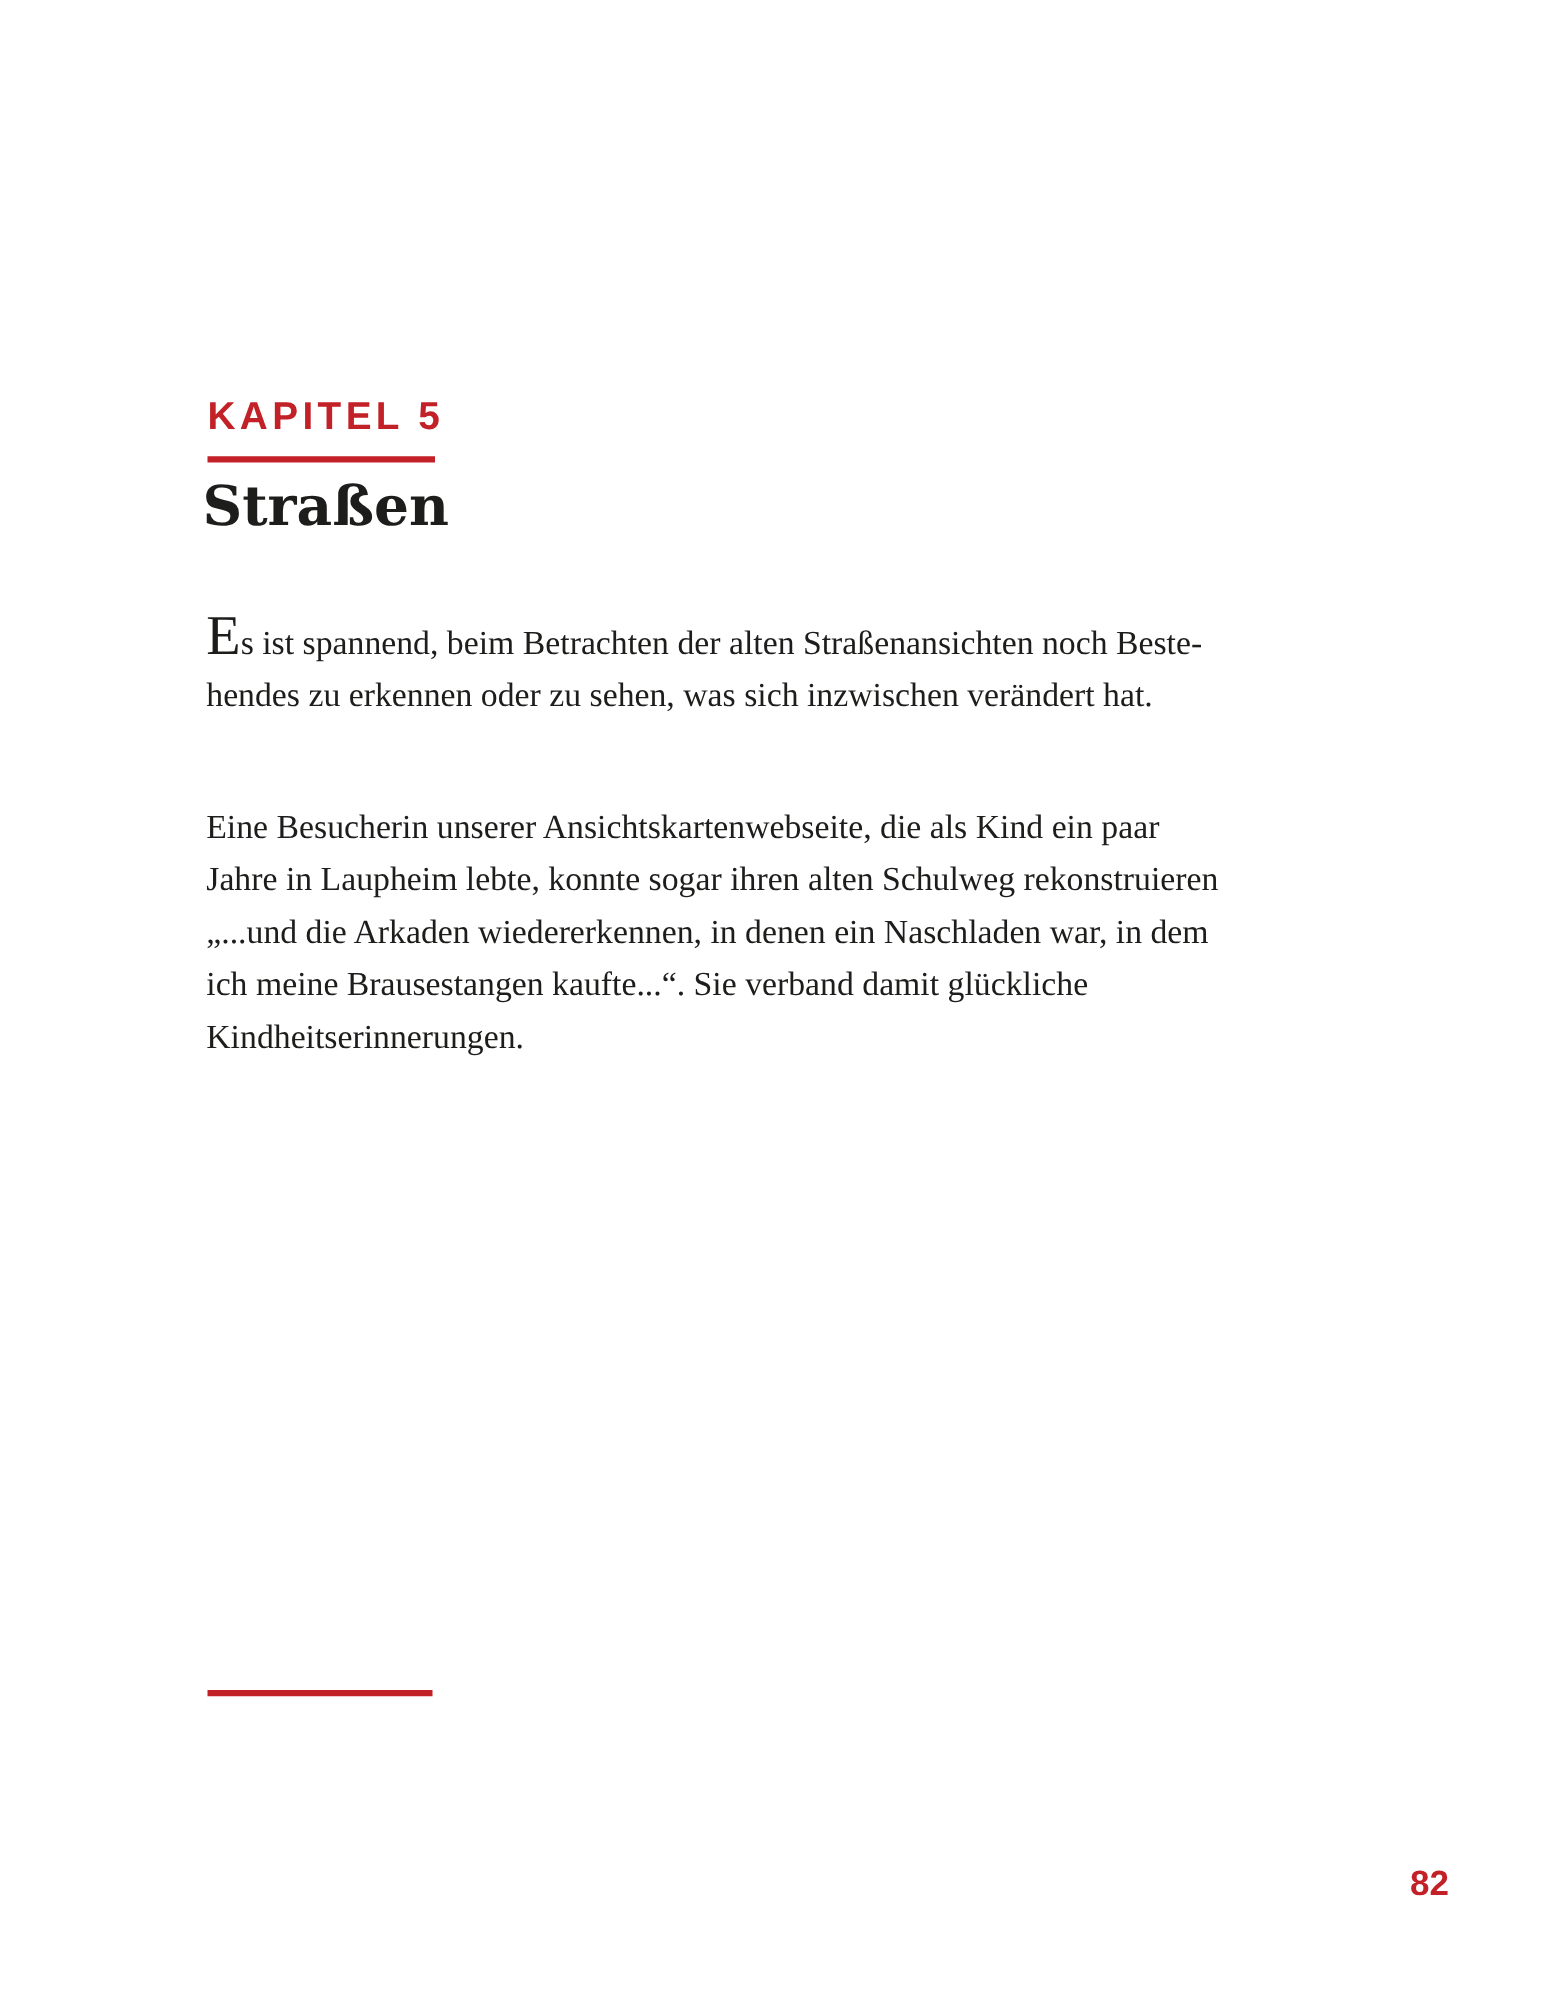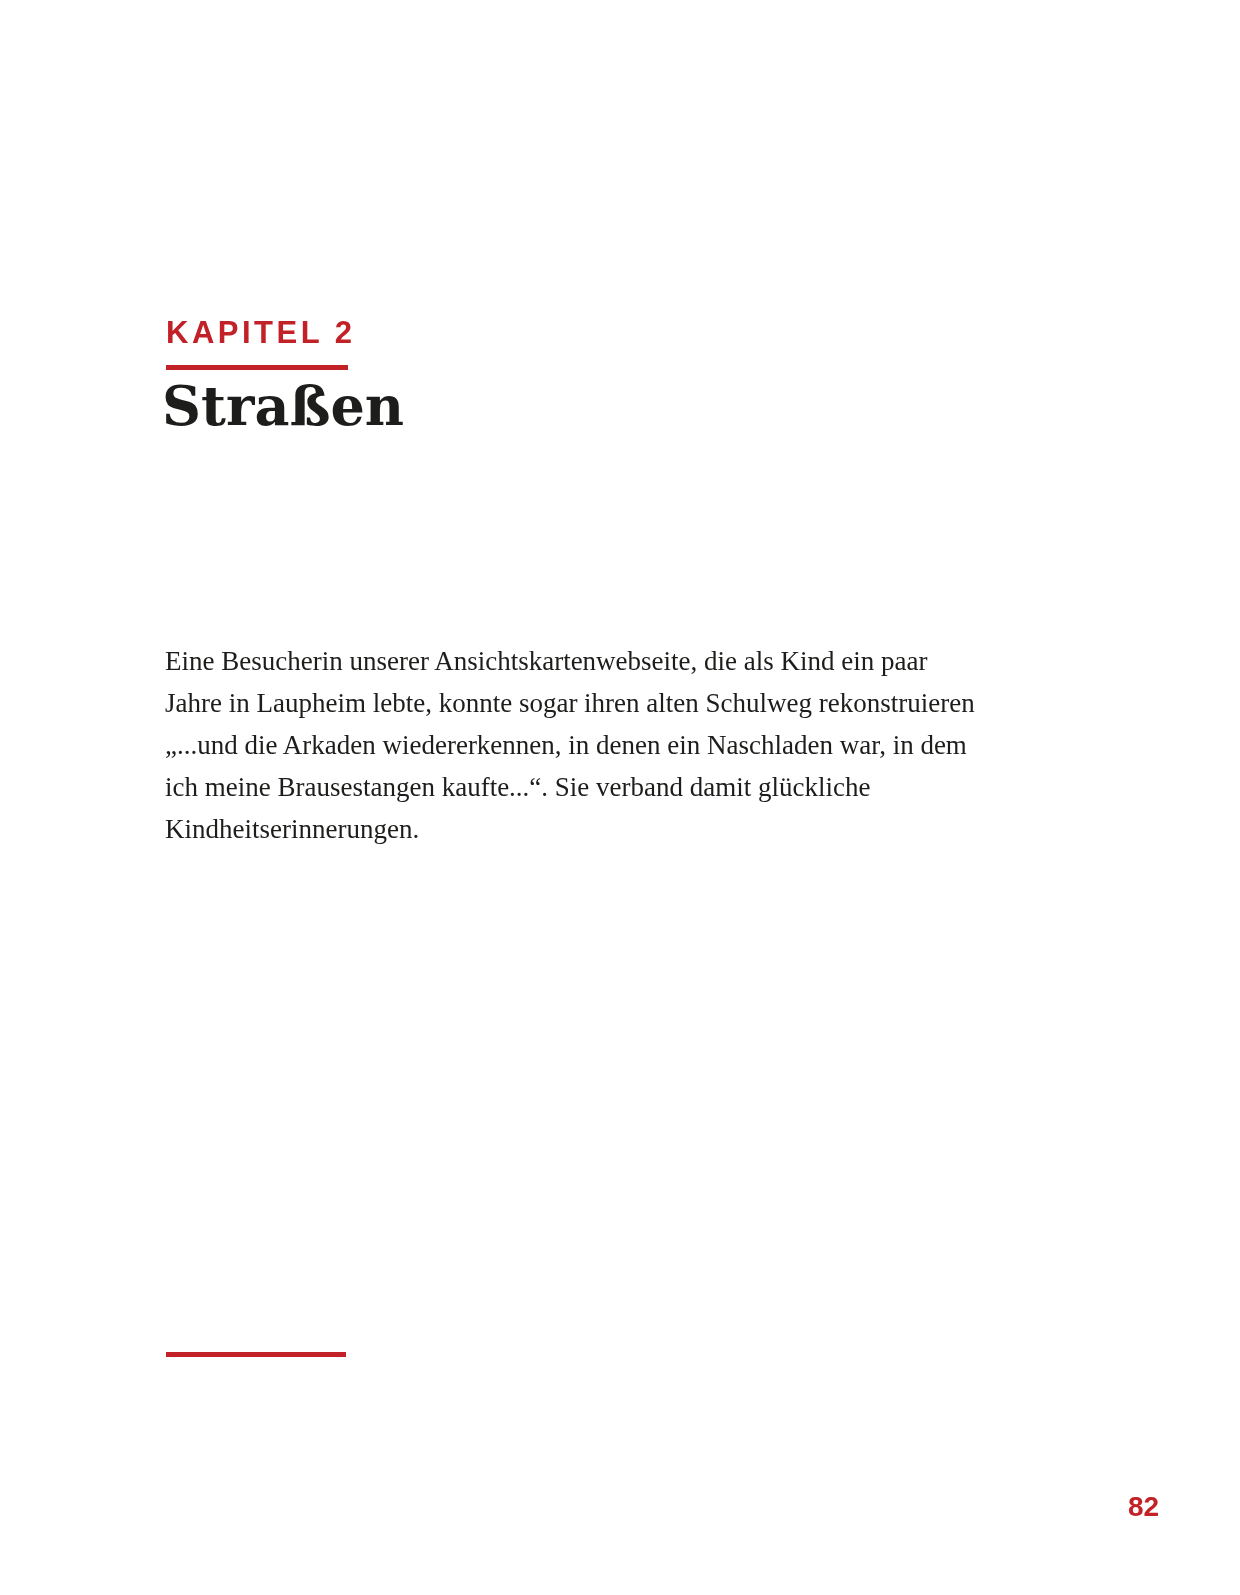--- a/index.html
+++ b/index.html
@@ -40,21 +40,21 @@
   }
 
   
   .title {
     position: absolute;
     left: 162px;
     top: 374px;
     margin: 0;
     font-family: "DejaVu Serif", "Liberation Serif", serif;
     font-weight: 700;
-    font-size: 54px;
+    font-size: 44px;
     line-height: 64px;
     letter-spacing: 0px;
     color: #1d1d1b;
     white-space: nowrap;
   }
 
   
   .body {
     position: absolute;
     left: 165px;
@@ -106,26 +106,28 @@
     font-size: 28px;
     line-height: 21px;
     color: #c32128;
   }
 </style>
 </head>
 <body>
 
 <div class="page">
 
-  <div class="kicker">KAPITEL 2</div>
+  <div class="kicker">KAPITEL 5</div>
 
   <div class="kicker-rule"></div>
 
   <h1 class="title">Straßen</h1>
 
+  <p class="body para1"><span class="initial">E</span><span>s ist spannend, beim Betrachten der alten Straßenansichten noch Beste-
+hendes zu erkennen oder zu sehen, was sich inzwischen verändert hat.</span></p>
 
   <p class="body para2">Eine Besucherin unserer Ansichtskartenwebseite, die als Kind ein paar
 Jahre in Laupheim lebte, konnte sogar ihren alten Schulweg rekonstruieren
 „...und die Arkaden wiedererkennen, in denen ein Naschladen war, in dem
 ich meine Brausestangen kaufte...“. Sie verband damit glückliche
 Kindheitserinnerungen.</p>
 
   <div class="footnote-rule"></div>
 
 

